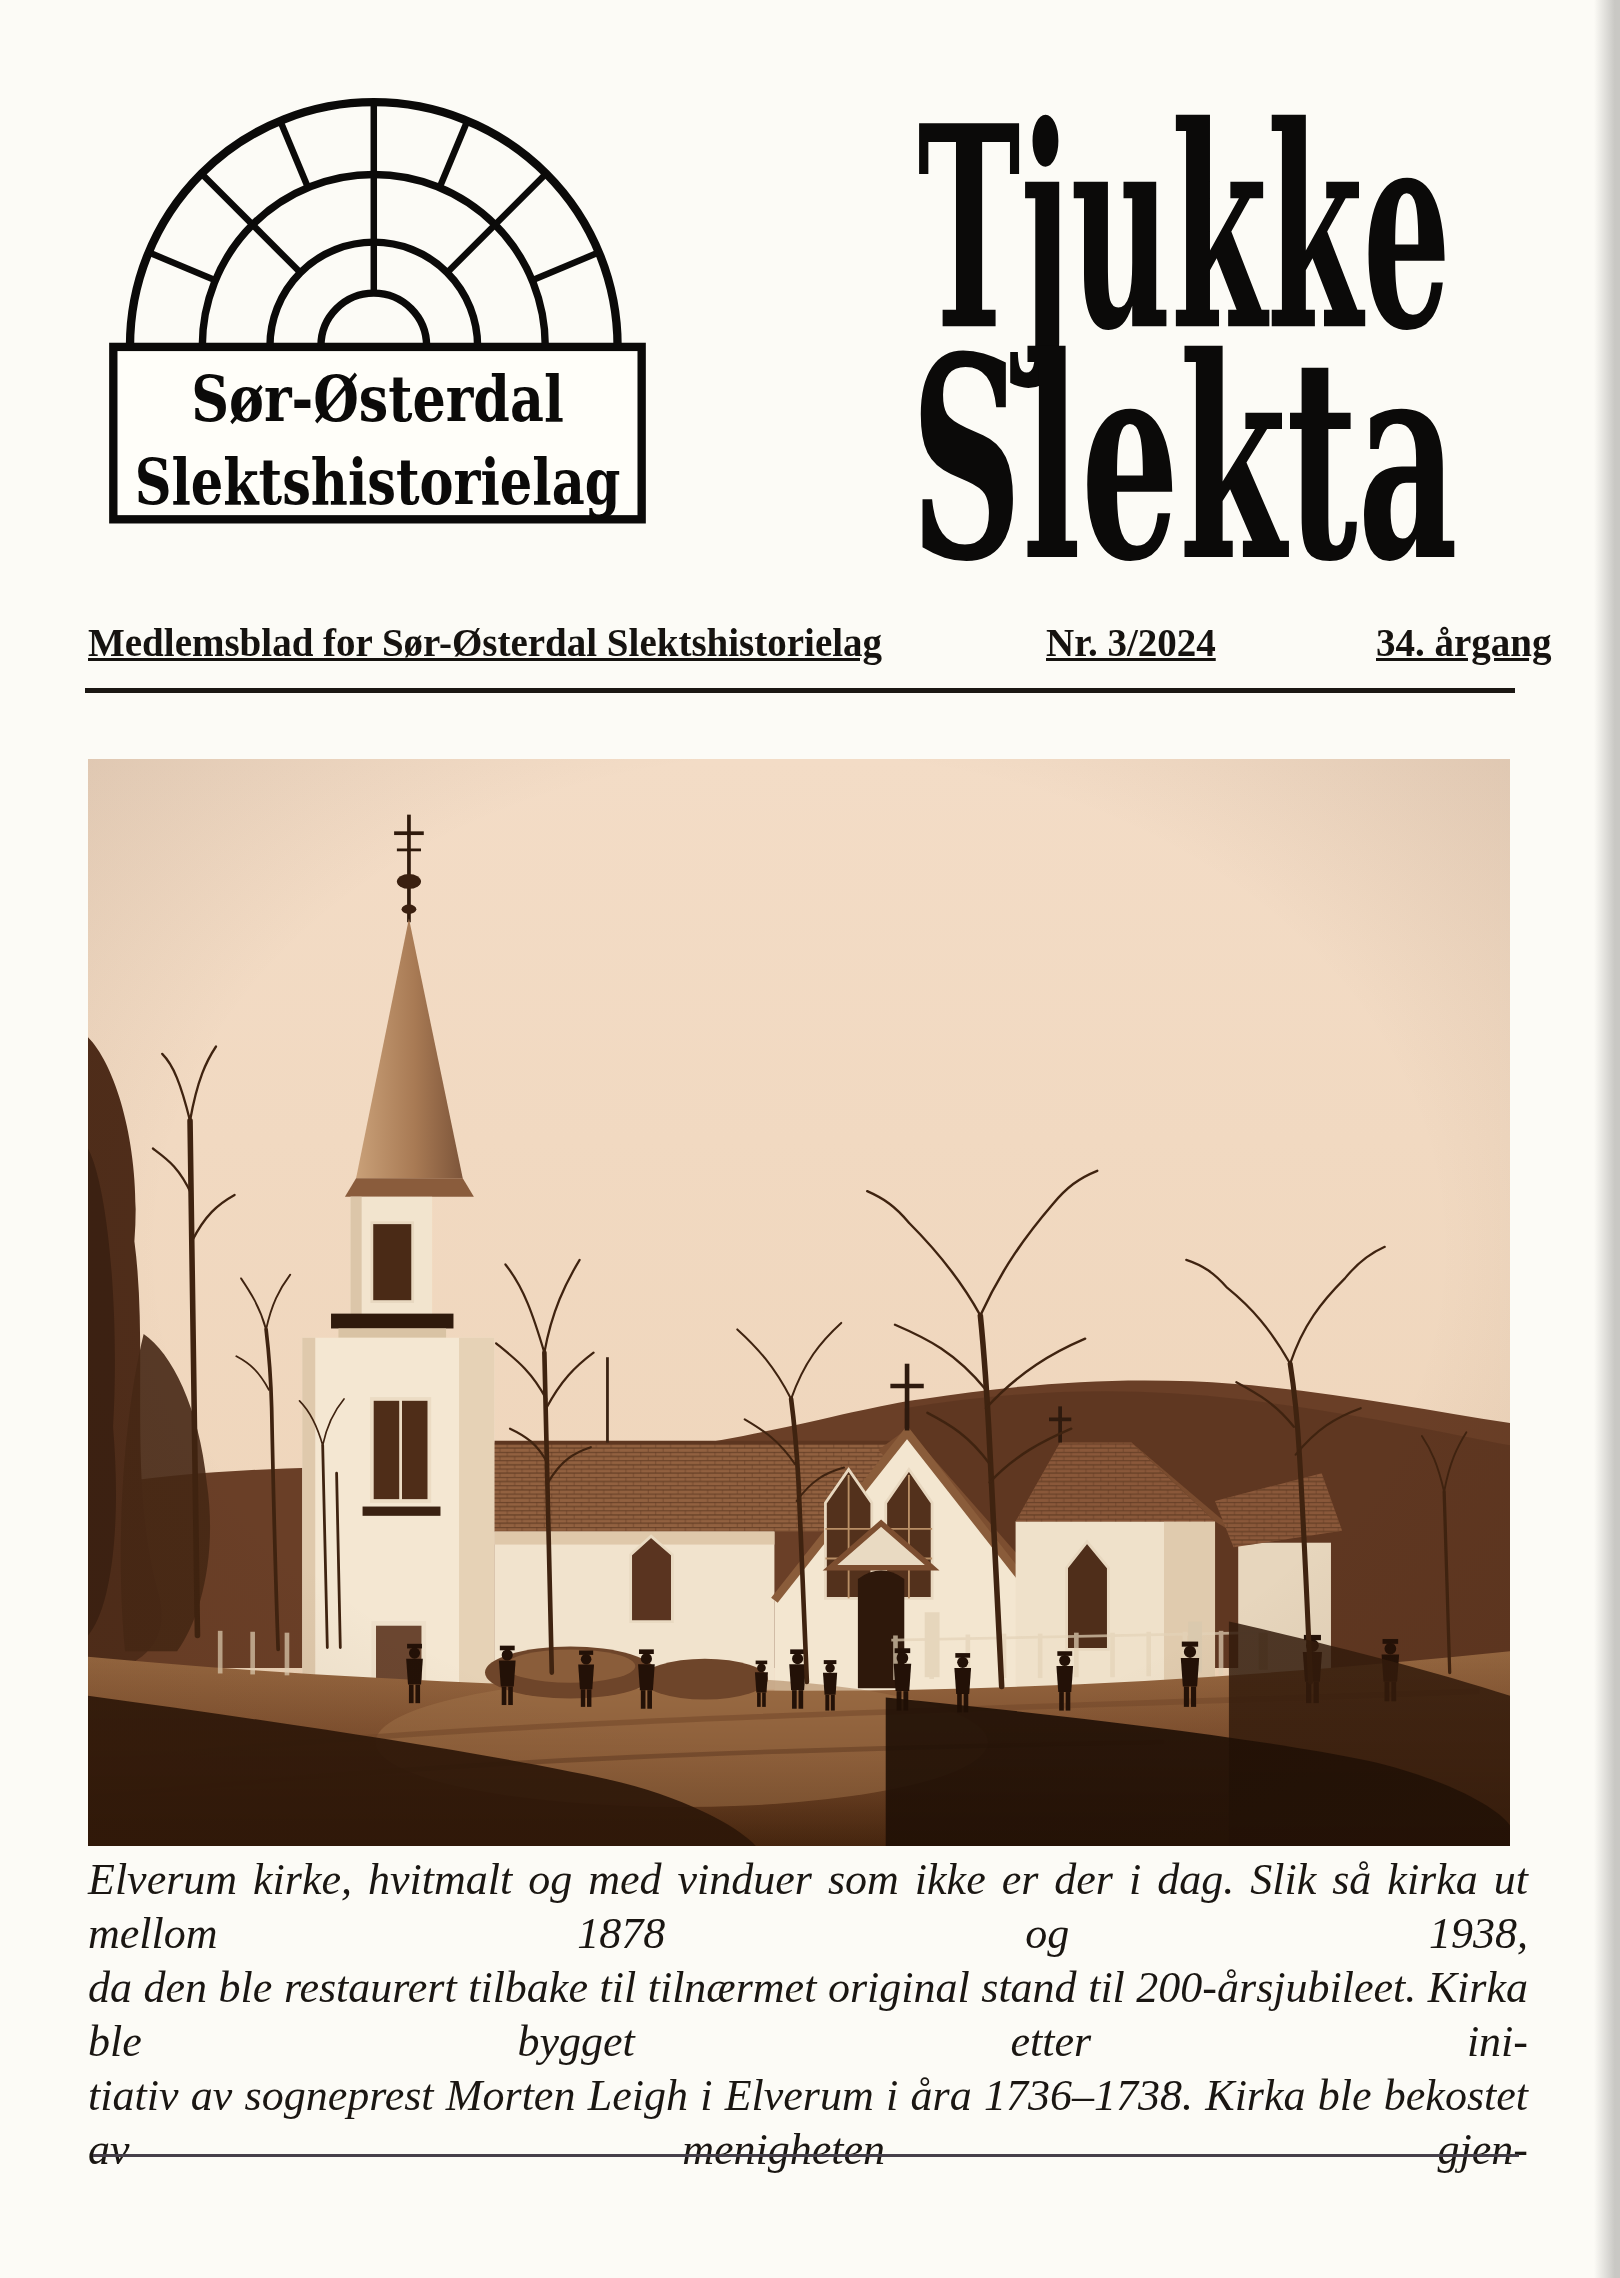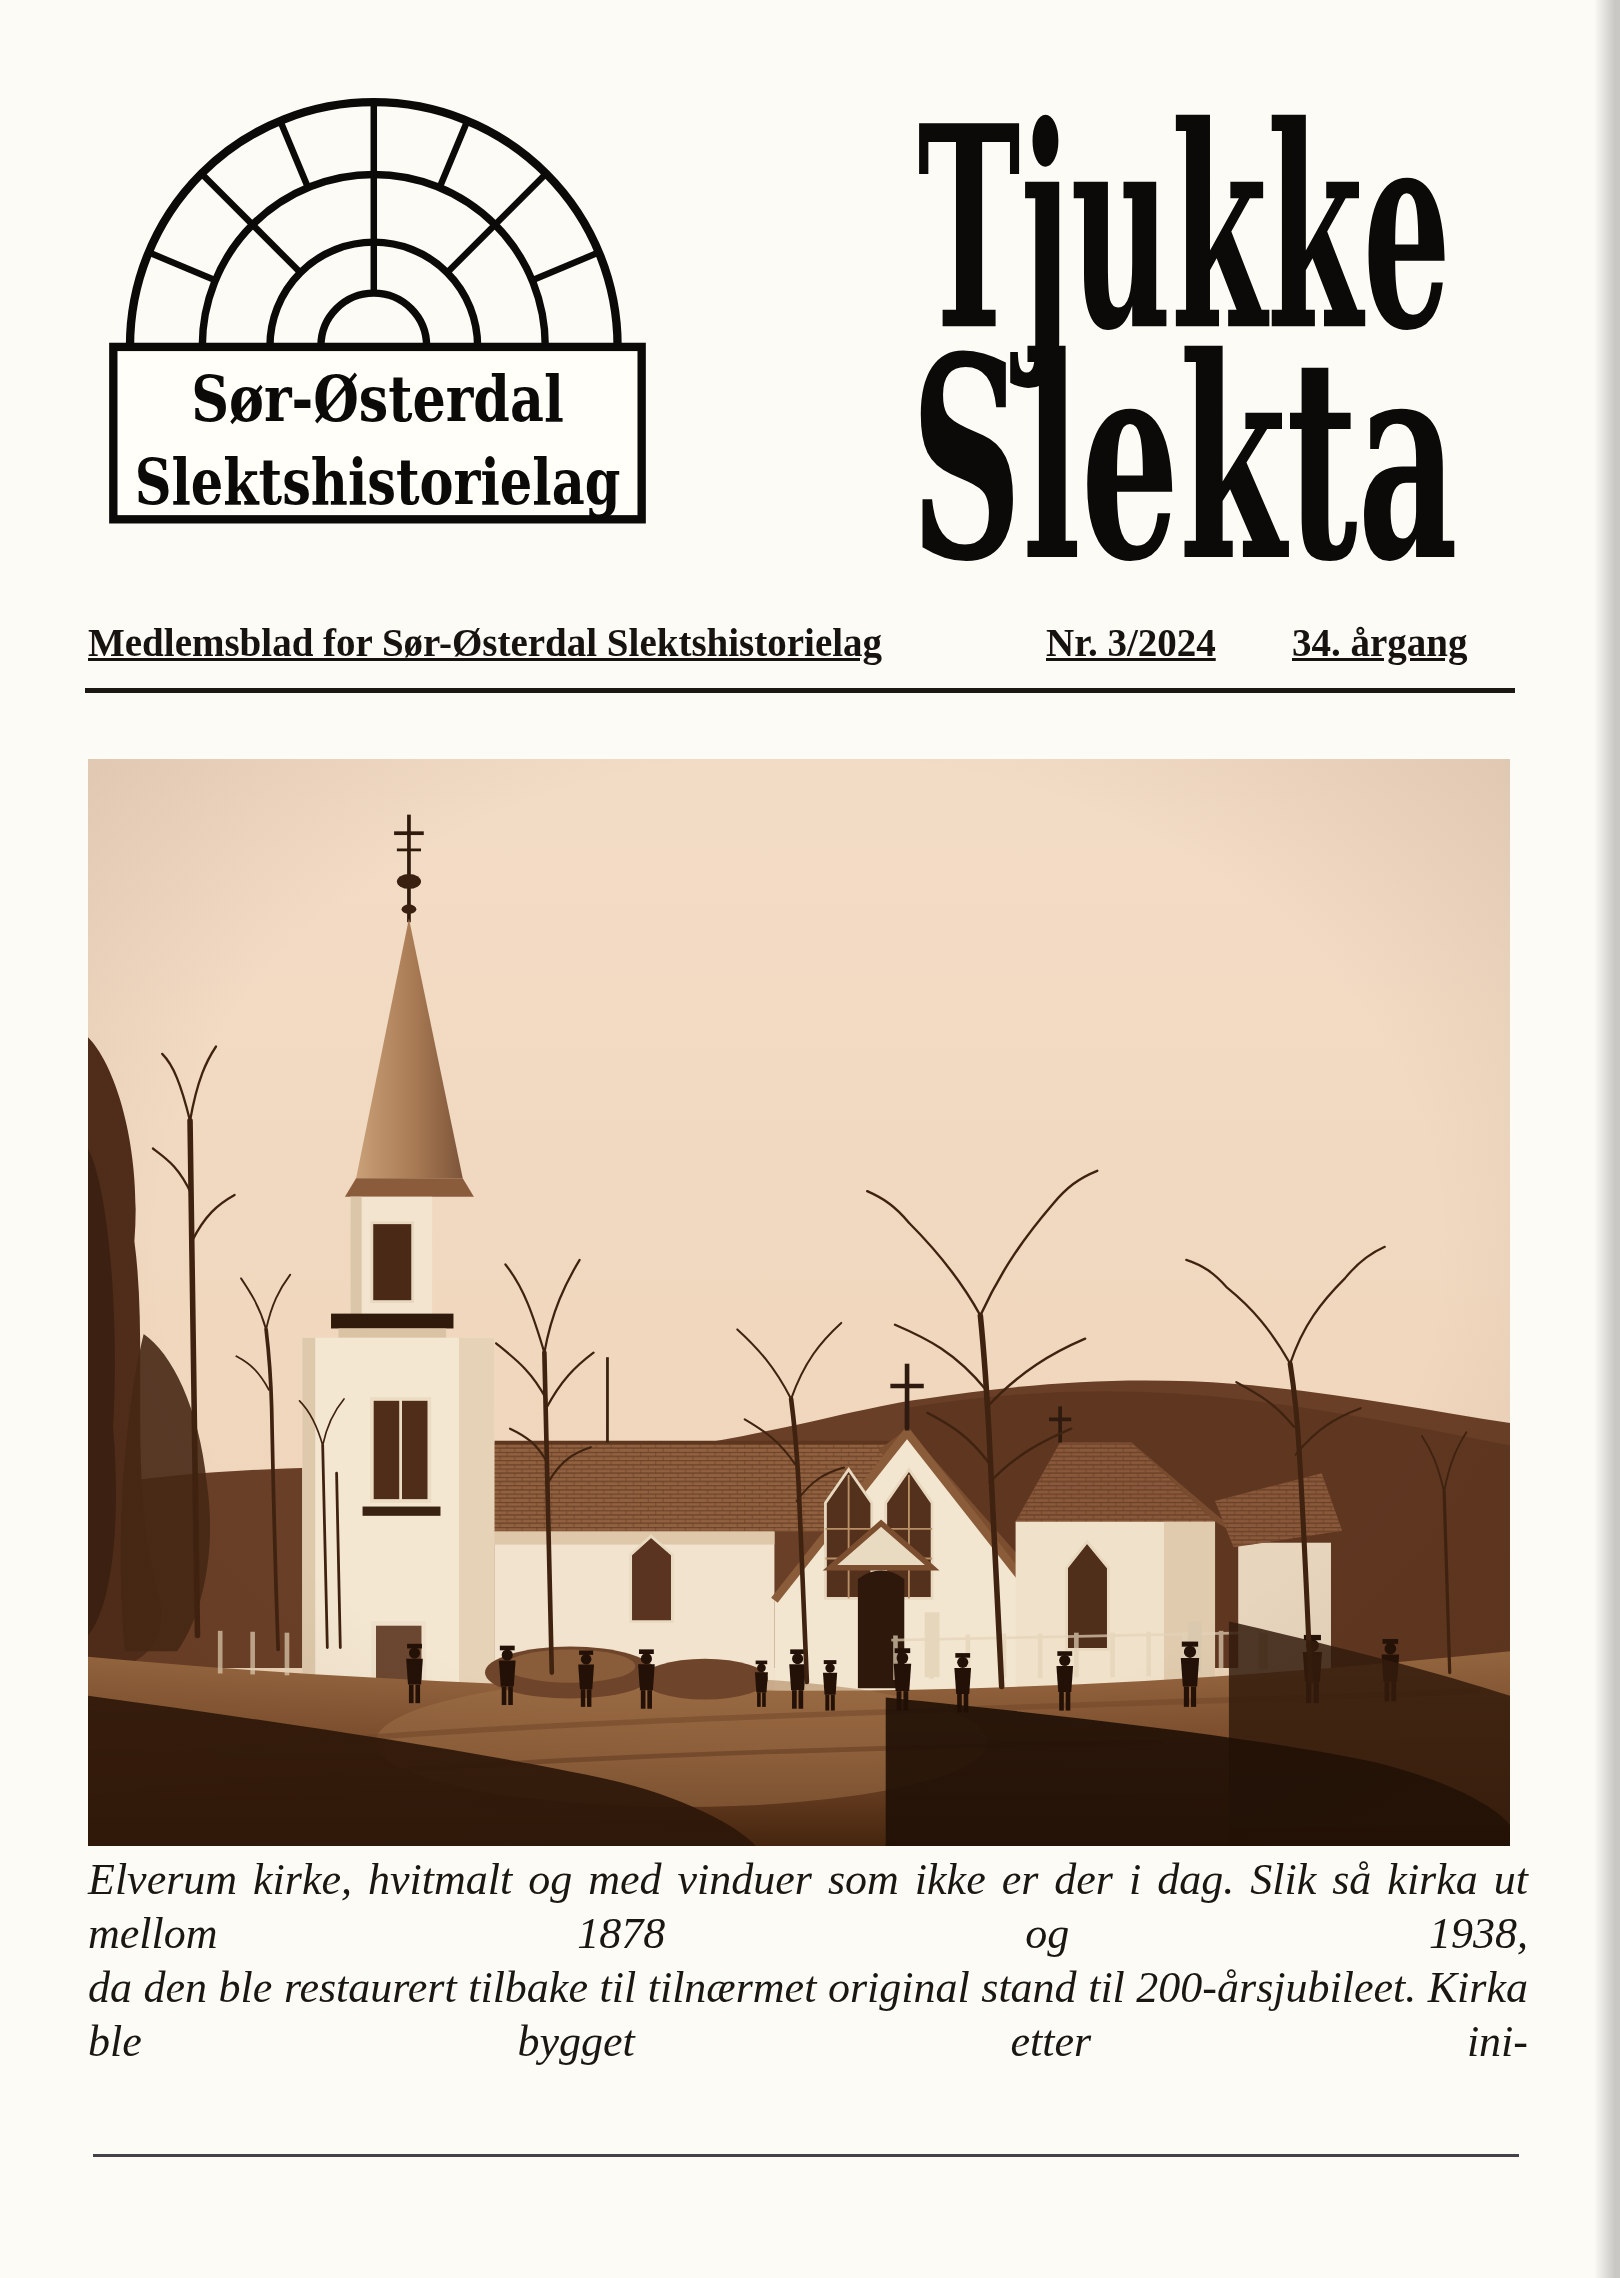--- a/index.html
+++ b/index.html
@@ -17,21 +17,21 @@
   .title-svg{left:816px;top:56px;width:742px;height:557px;}
   .blackletter{font-family:"DejaVu Serif", serif;font-weight:bold;fill:#0b0a09;}
   .subtitle-row span{
     position:absolute;top:620px;
     font-family:"Liberation Serif", serif;
     font-weight:bold;font-size:39px;line-height:45px;
     color:#161310;white-space:nowrap;text-decoration:underline;
   }
   .sub-main{left:88px;}
   .sub-issue{left:1046px;}
-  .sub-volume{left:1292px;}
+  .sub-volume{left:1376px;}
   .rule-top{left:85px;top:688px;width:1430px;height:4.6px;background:#1b1713;}
   .rule-bottom{left:93px;top:2154px;width:1426px;height:2.8px;background:#46404a;}
   
   .photo-svg{left:88px;top:759px;width:1422px;height:1087px;display:block;}
   
   .caption{left:88px;top:1853px;width:1440px;}
   .caption .cap-line{
     display:block;width:100%;
     font-family:"Liberation Serif", serif;
     font-style:italic;font-size:44px;line-height:54px;
@@ -378,18 +378,19 @@
       <path d="M0,1010 C220,1040 420,1070 560,1100 C640,1118 700,1150 720,1172 L0,1172 Z" fill="#2c1709" opacity="0.92"></path>
       <path d="M860,1012 C1040,1030 1240,1052 1380,1080 C1460,1098 1520,1130 1533,1150 L1533,1172 L860,1172 Z" fill="#1f1005" opacity="0.9"></path>
     </g>
 
     <rect x="0" y="0" width="1533" height="1172" fill="url(#vign)"></rect>
   </svg>
 
   <div class="abs caption">
     <span class="cap-line">Elverum kirke, hvitmalt og med vinduer som ikke er der i dag. Slik så kirka ut mellom 1878 og 1938,</span>
     <span class="cap-line">da den ble restaurert tilbake til tilnærmet original stand til 200-årsjubileet. Kirka ble bygget etter ini-</span>
+    <span class="cap-line">tiativ av sogneprest Morten Leigh i Elverum i åra 1736–1738. Kirka ble bekostet av menigheten gjen-</span>
   </div>
 
   <div class="abs rule-bottom"></div>
   <div class="abs edge-shadow"></div>
 </div>
 
 
 </body></html>

